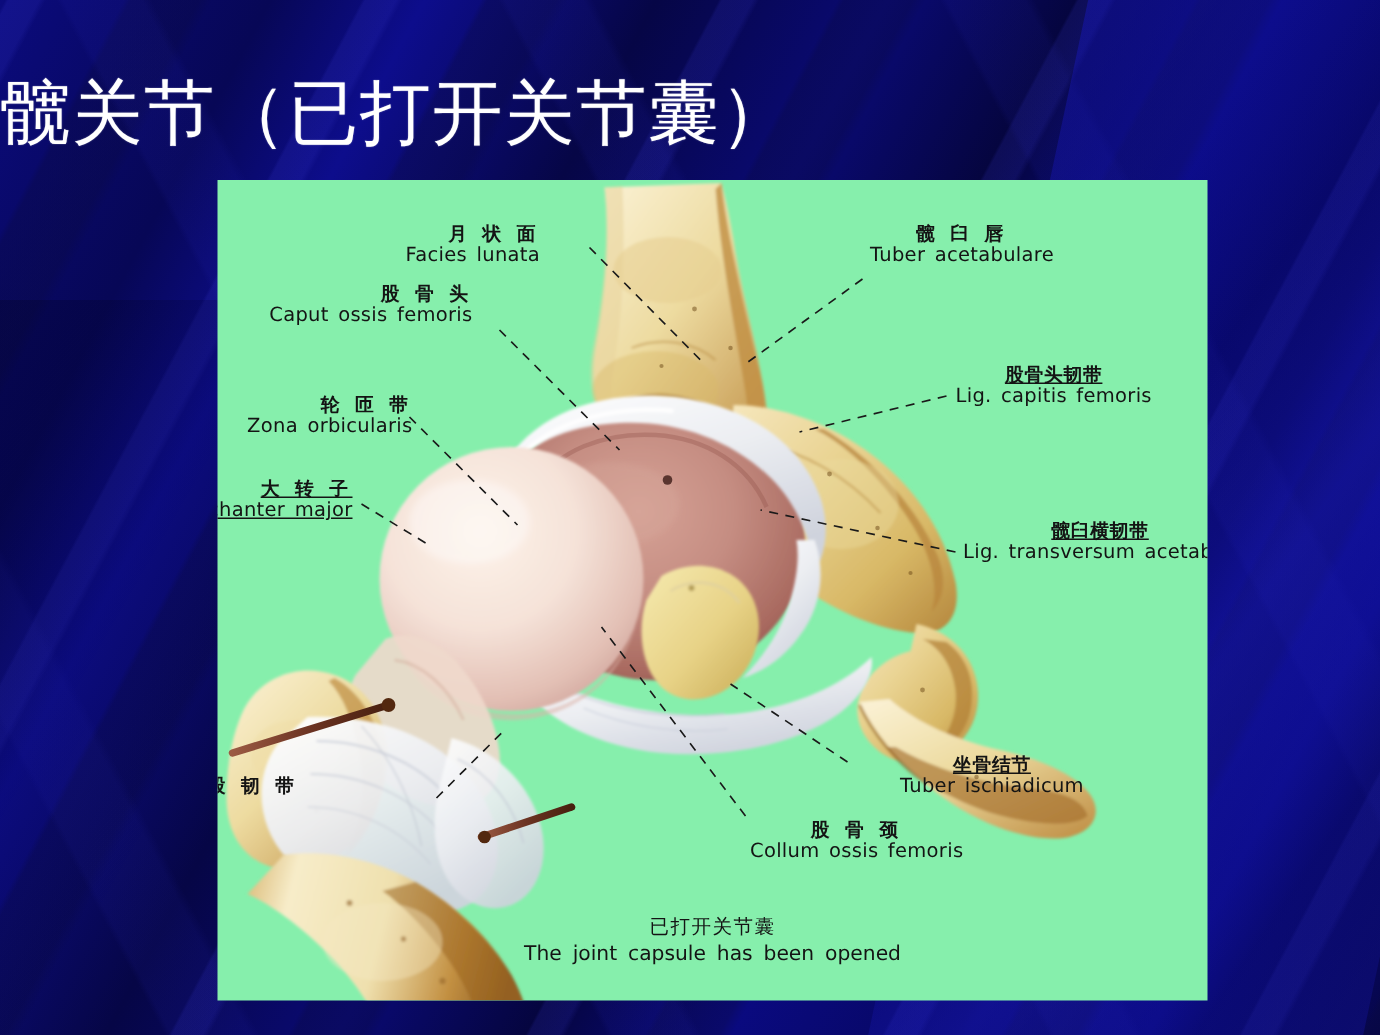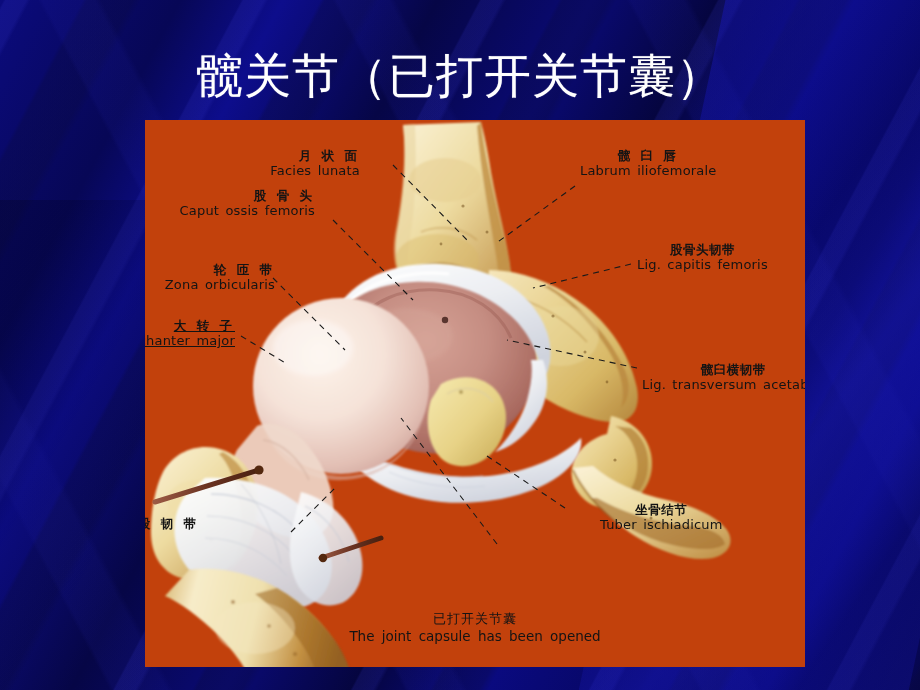--- a/index.html
+++ b/index.html
@@ -78,54 +78,54 @@
     left: -80px; top: 200px;
     width: 300px; height: 560px;
     background: linear-gradient(120deg, rgba(0,0,30,0.35), rgba(0,0,0,0.0) 70%);
   }
 
   
   #title {
     position: absolute;
     left: 0; top: 48px;
     width: 920px;
-    text-align: center;
+    text-align: left;
     color: #ffffff;
     font-family: "DejaVu Serif", "Liberation Serif", serif;
     font-size: 47px;
     line-height: 56px;
     letter-spacing: 1px;
     white-space: nowrap;
     text-shadow: 0 0 1px rgba(255,255,255,0.5);
   }
 
   
   #panel {
     position: absolute;
     left: 145px; top: 120px;
     width: 660px; height: 547px;
-    background: #c2410c;
+    background: #86efac;
     overflow: hidden;
   }
 
   
   .label {
     position: absolute;
     color: #141414;
     white-space: nowrap;
   }
   .label .cn {
     display: block;
     font-family: "DejaVu Sans", "Liberation Sans", sans-serif;
     font-size: 12.5px;
     font-weight: bold;
     letter-spacing: 3px;
     line-height: 15px;
   }
-  .label .cn.tight { letter-spacing: 0.5px; }
+  .label .cn.tight { letter-spacing: 0.5px; text-decoration: underline; }
   .label .la {
     display: block;
     font-family: "DejaVu Sans", "Liberation Sans", sans-serif;
     font-size: 13px;
     line-height: 16px;
     letter-spacing: 0.2px;
     word-spacing: 2px;
   }
   .label.right { text-align: center; }
 
@@ -417,38 +417,42 @@
       <span class="cn">大 转 子</span>
       <span class="la">Trochanter major</span>
     </div>
 
     <div class="label" style="left:-30px; top:396px; width:180px;">
       <span class="cn">髂 股 韧 带</span>
     </div>
 
     <div class="label right" style="left:435px; top:28px;">
       <span class="cn">髋 臼 唇</span>
-      <span class="la">Labrum iliofemorale</span>
+      <span class="la">Tuber acetabulare</span>
     </div>
 
     <div class="label right" style="left:492px; top:122px;">
       <span class="cn tight">股骨头韧带</span>
       <span class="la">Lig. capitis femoris</span>
     </div>
 
-    <div class="label right" style="left:497px; top:226px;margin-top:16px;">
+    <div class="label right" style="left:497px; top:226px;">
       <span class="cn tight">髋臼横韧带</span>
       <span class="la">Lig. transversum acetabuli</span>
     </div>
 
     <div class="label right" style="left:423px; top:382px;margin-left:32px;">
       <span class="cn tight">坐骨结节</span>
       <span class="la">Tuber ischiadicum</span>
     </div>
 
+    <div class="label right" style="left:355px; top:425px;">
+      <span class="cn">股 骨 颈</span>
+      <span class="la">Collum ossis femoris</span>
+    </div>
 
     <div id="caption">
       <span class="cn">已打开关节囊</span>
       <span class="la">The joint capsule has been opened</span>
     </div>
 
   </div>
 </div>
 
 </body></html>

